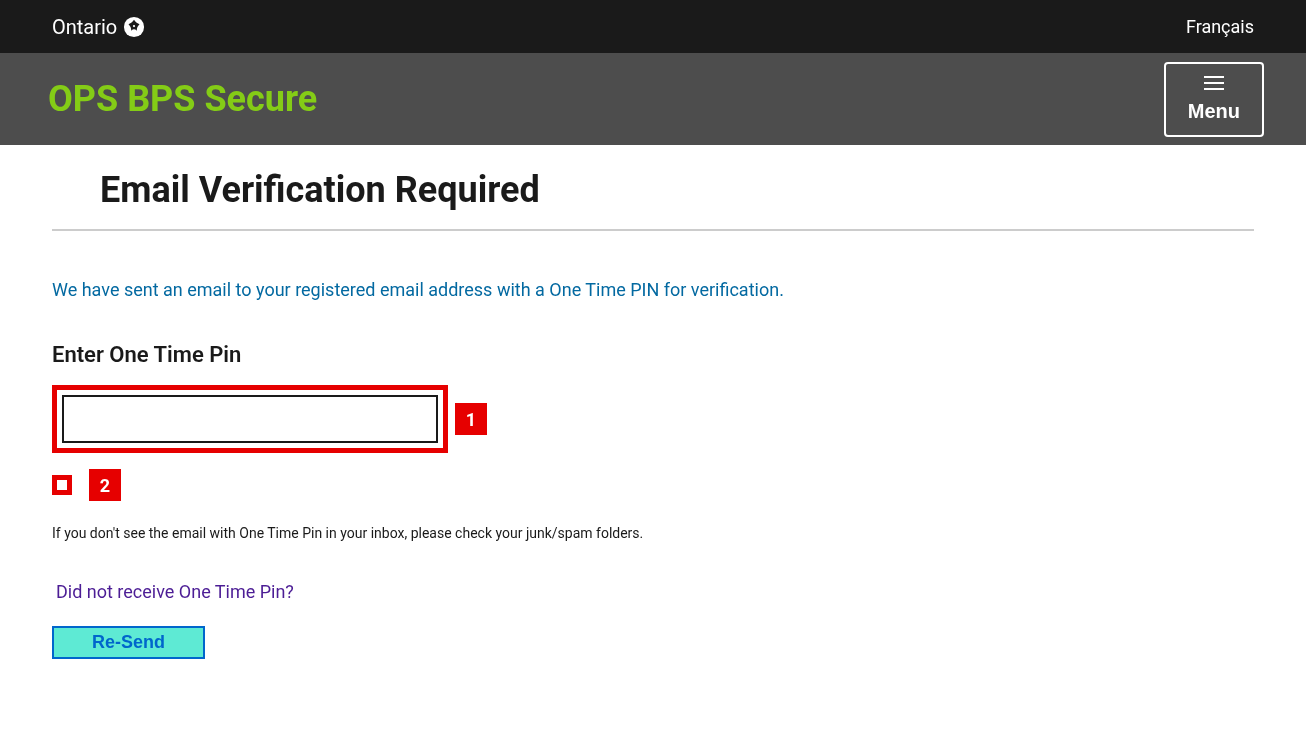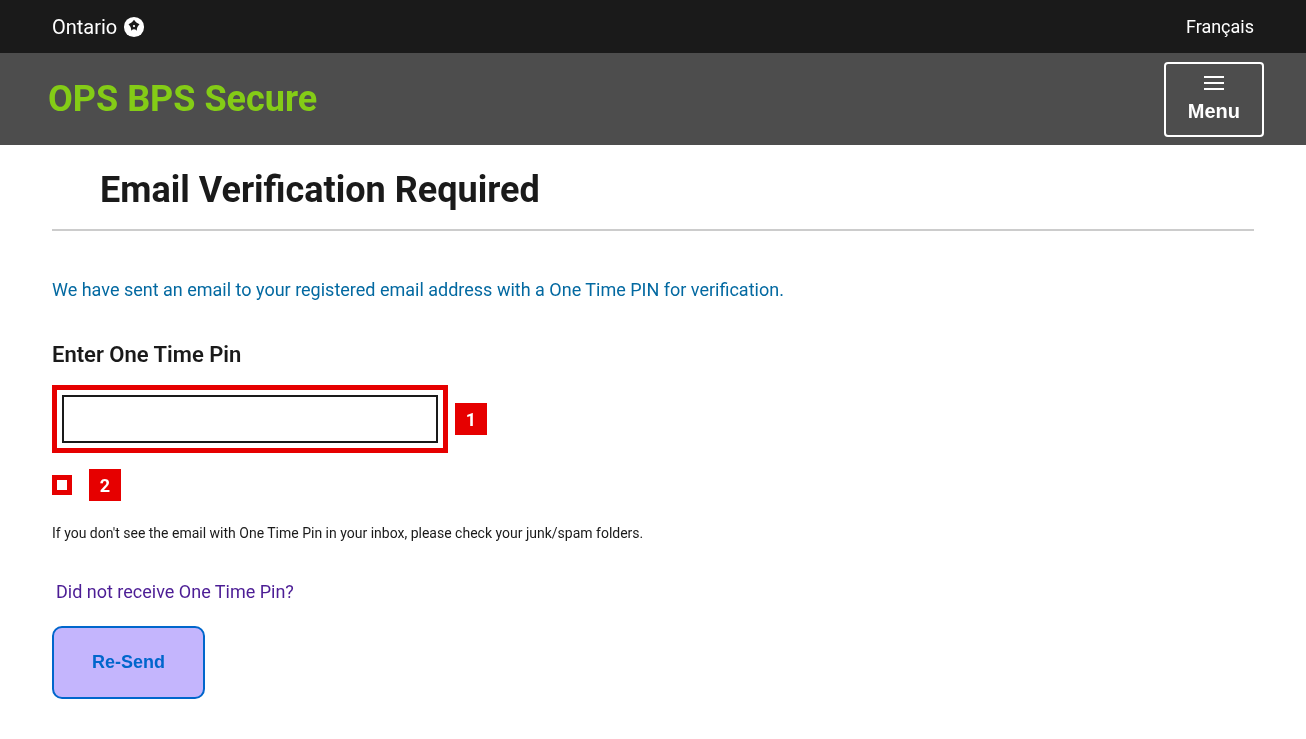--- a/index.html
+++ b/index.html
@@ -158,27 +158,27 @@
       color: #1a1a1a;
       margin-bottom: 40px;
     }
     .resend-label {
       font-size: 18px;
       color: #4c1d95;
       margin-bottom: 24px;
       padding-left: 4px;
     }
     .resend-button {
-      background: #c4b5fd;
+      background: #5eead4;
       color: #0066cc;
       border: 2px solid #0066cc;
-      border-radius: 10px;
-      font-size: 18px;
-      font-weight: 600;
-      padding: 24px 38px;
+      border-radius: 0;
+      font-size: 18px;
+      font-weight: 600;
+      padding: 4px 38px;
       cursor: pointer;
     }
   </style>
 </head>
 <body>
 
 <div class="top-bar">
   <div class="ontario-logo">
     <span>Ontario</span>
     <svg viewBox="0 0 24 24" fill="#fff">

